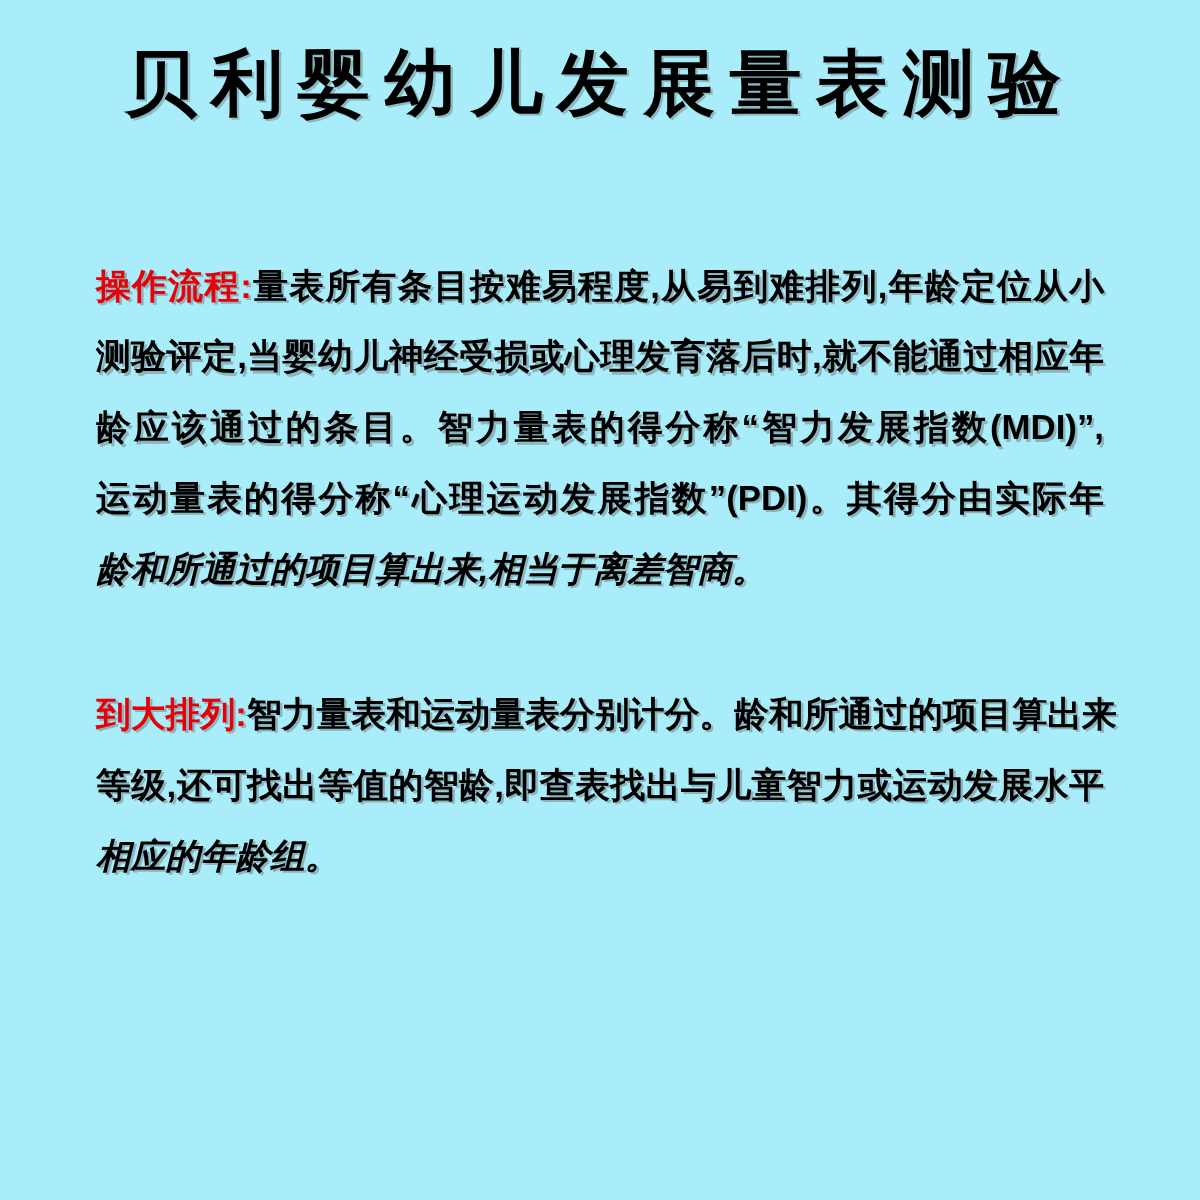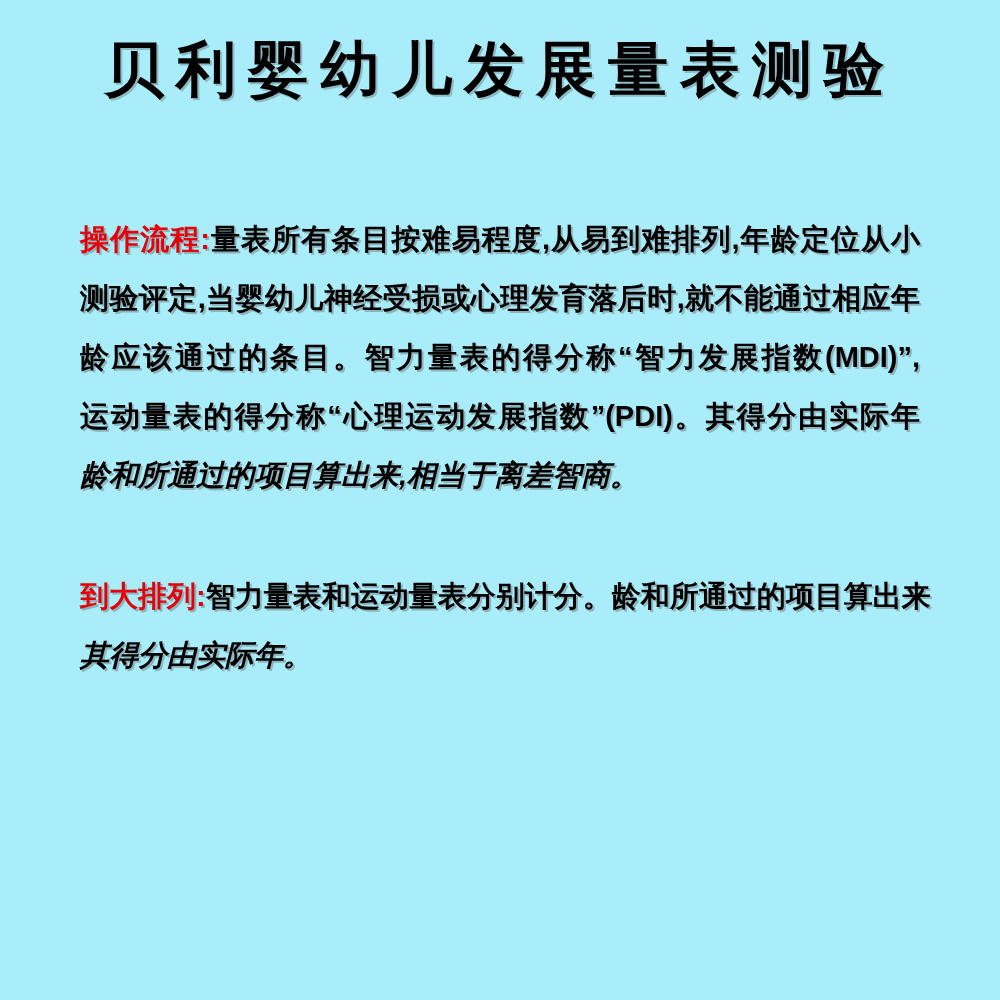--- a/index.html
+++ b/index.html
@@ -56,16 +56,17 @@
   <div class="section section-1">
     <div class="text-line"><span class="section-label">操作流程:</span><span>量表所有条目按难易程度,从易到难排列,年龄定位从小</span></div>
     <div class="text-line">测验评定,当婴幼儿神经受损或心理发育落后时,就不能通过相应年</div>
     <div class="text-line">龄应该通过的条目。智力量表的得分称“智力发展指数(MDI)”,</div>
     <div class="text-line">运动量表的得分称“心理运动发展指数”(PDI)。其得分由实际年</div>
     <div class="text-line last">龄和所通过的项目算出来,相当于离差智商。</div>
   </div>
 
   <div class="section section-2">
     <div class="text-line"><span class="section-label">到大排列:</span><span>智力量表和运动量表分别计分。龄和所通过的项目算出来</span></div>
-    <div class="text-line last">其得分由实际年。</div>
+    <div class="text-line">等级,还可找出等值的智龄,即查表找出与儿童智力或运动发展水平</div>
+    <div class="text-line last">相应的年龄组。</div>
   </div>
 
 </div>
 
 </body></html>

